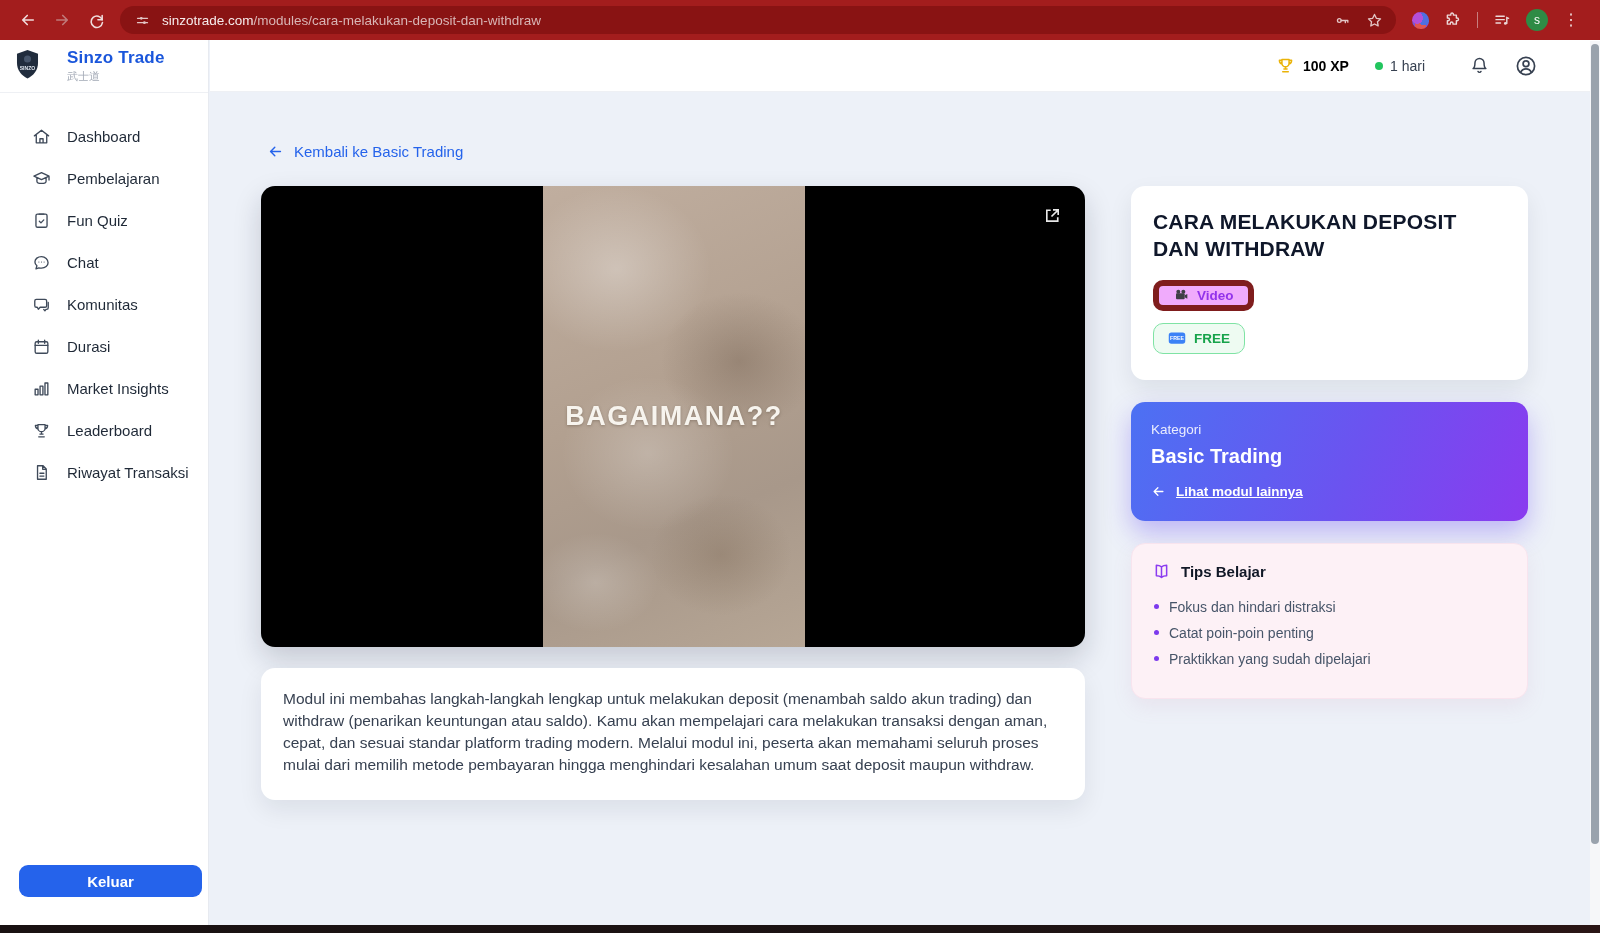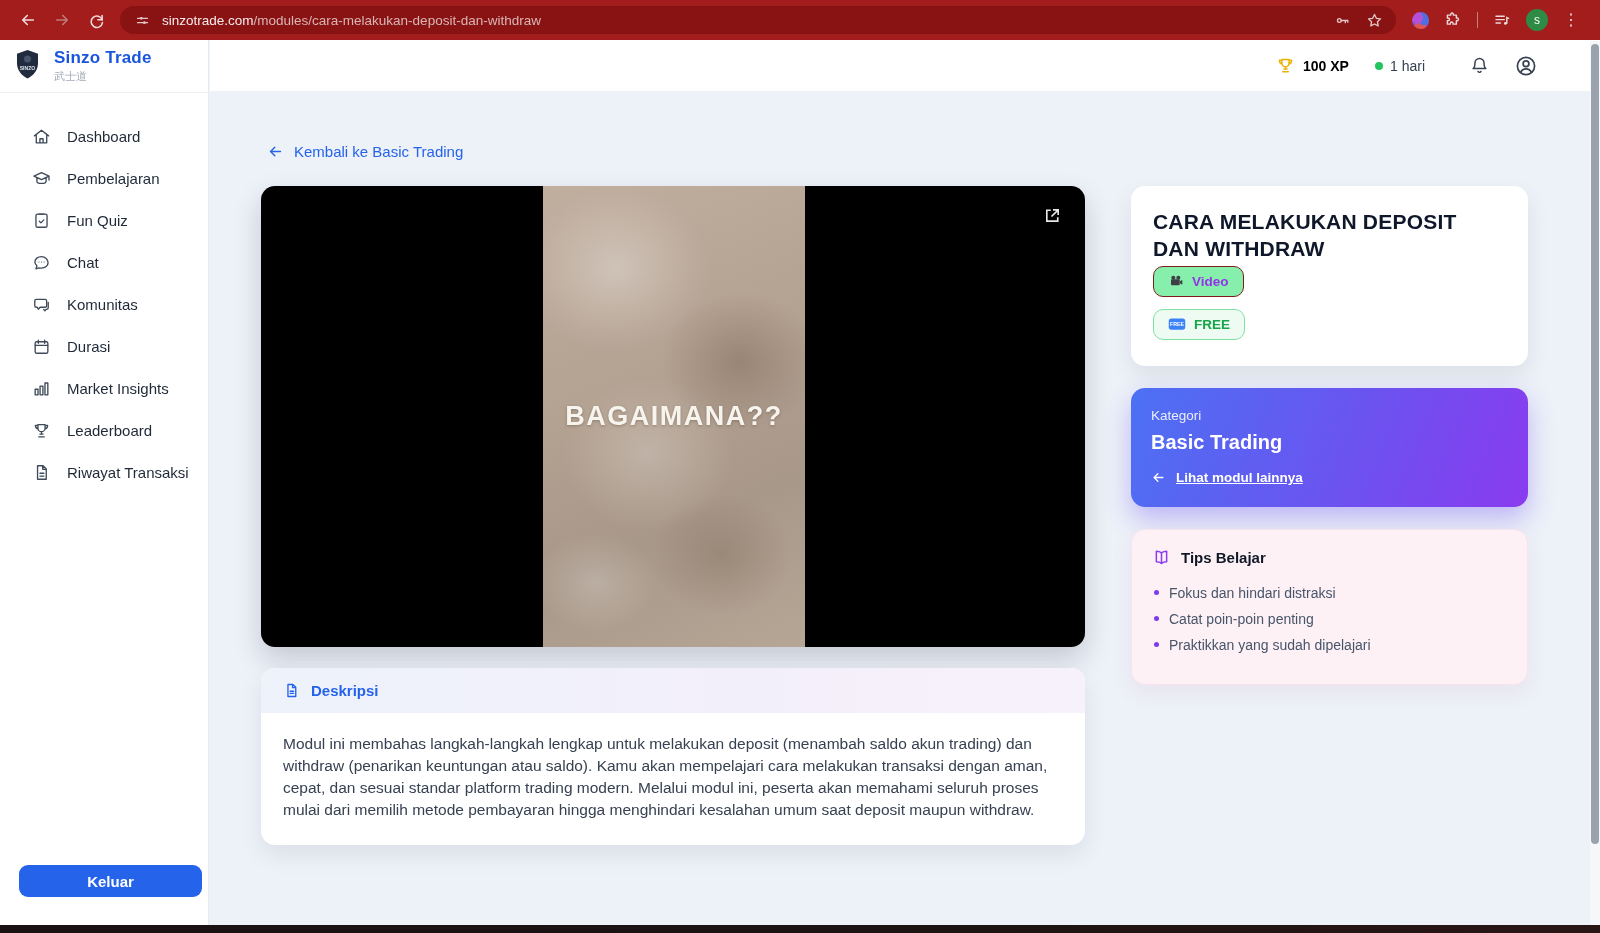--- a/index.html
+++ b/index.html
@@ -18,21 +18,21 @@
   .pill-ico { width:20px; height:20px; display:flex; align-items:center; justify-content:center; color:#e3c6c6; cursor:pointer; margin-left:12px; }
   .bar-right { display:flex; align-items:center; gap:15px; margin-left:16px; margin-right:4px; }
   .brain-ico { width:17px; height:17px; border-radius:50% 50% 46% 54%; background:radial-gradient(circle at 30% 35%, #b44fd8 0 35%, transparent 36%), radial-gradient(circle at 70% 40%, #4f6fe0 0 40%, transparent 41%), radial-gradient(circle at 50% 75%, #e0564f 0 35%, transparent 36%), #7b54d6; cursor:pointer; }
   .bar-sep { width:1px; height:16px; background:#c77f7f; }
   .chrome-avatar { width:22px; height:22px; border-radius:50%; background:#2e8b45; color:#fff; font-size:12px; display:flex; align-items:center; justify-content:center; cursor:pointer; }
   .bar-ico { color:#ecd8d8; display:flex; align-items:center; justify-content:center; cursor:pointer; }
   .dots-ico { color:#ecd8d8; font-size:16px; letter-spacing:0; line-height:1; cursor:pointer; }
 
   
   .sidebar { position:absolute; top:40px; left:0; width:209px; bottom:8px; background:#ffffff; border-right:1px solid #e7eaf0; }
-  .brand { display:flex; align-items:center; gap:13px; padding:9px 14px; height:53px; border-bottom:1px solid #eef0f4; }
+  .brand { display:flex; align-items:center; gap:26px; padding:9px 14px; height:53px; border-bottom:1px solid #eef0f4; }
   .brand-name { color:#1a56db; font-weight:bold; font-size:17px; letter-spacing:.2px; }
   .brand-sub { color:#a3aab6; font-size:11px; margin-top:1px; }
   .nav { margin-top:22px; }
   .nav-item { display:flex; align-items:center; gap:16px; height:42px; padding-left:32px; color:#1f2937; font-size:15px; cursor:pointer; }
   .nav-item .ni { color:#3f4a5a; display:flex; }
   .logout-btn { position:absolute; left:19px; bottom:28px; width:183px; height:32px; background:#2563eb; border:none; border-radius:9px; color:#fff; font-size:15px; font-weight:bold; font-family:"Liberation Sans",sans-serif; cursor:pointer; }
 
   .topbar { position:absolute; top:40px; left:210px; right:0; height:52px; background:#fff; border-bottom:1px solid #eef0f4; display:flex; align-items:center; justify-content:flex-end; padding-right:62px; }
   .xp-group { display:flex; align-items:center; gap:8px; color:#000000; font-size:14px; font-weight:bold; }
   .streak-group { display:flex; align-items:center; gap:7px; margin-left:26px; font-size:14px; color:#374151; }
@@ -62,21 +62,21 @@
   .desc-body { padding:20px 22px 24px 22px; color:#374151; font-size:15.5px; line-height:1.42; }
 
   .right-col { position:absolute; left:922px; top:94px; width:397px; }
   .info-card { background:#fff; border-radius:14px; box-shadow:0 10px 24px rgba(15,23,42,.08); padding:23px 22px 26px 22px; }
   .info-title { color:#0f172a; font-size:21px; font-weight:800; line-height:1.28; letter-spacing:.2px; }
   .dur-row { display:flex; align-items:center; gap:13px; margin-top:18px; }
   .clock-box { width:36px; height:36px; border-radius:10px; background:#e7eafb; color:#4f63e7; display:flex; align-items:center; justify-content:center; }
   .dur-label { color:#94a3b8; font-size:12.5px; }
   .dur-value { color:#0f172a; font-size:15px; font-weight:bold; margin-top:2px; }
   .badge { display:inline-flex; align-items:center; gap:8px; height:31px; padding:0 14px; border-radius:10px; font-size:13.5px; font-weight:bold; }
-  .video-badge { margin-top:3px; background:#86efac; border:1px solid #7f1d1d; color:#9333ea; }
+  .video-badge { margin-top:17px; background:#f0abfc; border:6px solid #7f1d1d; color:#9333ea; }
   .free-badge { margin-top:12px; background:#eefbf2; border:1.5px solid #7fe3a4; color:#16a34a; }
   .badge-row { display:block; }
 
   .cat-card { margin-top:22px; border-radius:14px; padding:20px 20px 22px 20px; background:linear-gradient(112deg,#4c71f3 0%, #6b53f0 55%, #8a3bef 100%); box-shadow:0 12px 26px rgba(99,71,240,.35); color:#fff; }
   .cat-label { font-size:13.5px; color:rgba(255,255,255,.88); }
   .cat-name { font-size:20px; font-weight:800; margin-top:8px; }
   .cat-link { display:flex; align-items:center; gap:10px; margin-top:16px; color:#fff; font-size:13.5px; font-weight:bold; cursor:pointer; }
   .cat-link .lbl { text-decoration:underline; }
 
   .tips-card { margin-top:22px; border-radius:14px; background:#fdf1f6; border:1px solid #f8e4ee; box-shadow:0 8px 20px rgba(190,120,160,.10); padding:18px 20px 26px 20px; }
@@ -299,29 +299,20 @@
       </div>
       <button class="expand-btn">
         <svg width="21" height="21" viewBox="0 0 24 24" fill="none" stroke="currentColor" stroke-width="1.9" stroke-linecap="square">
             <path d="M9 6H5.5v12.5H18V15"></path>
             <path d="M13.5 5.5h5v5M18.2 5.8L11.5 12.5"></path>
           </svg>
       </button>
     </div>
 
     <section class="desc-card">
-      <div class="desc-head">
-        <span style="display:flex">
-          <svg width="17" height="17" viewBox="0 0 24 24" fill="none" stroke="currentColor" stroke-width="1.9" stroke-linecap="round" stroke-linejoin="round">
-              <path d="M7 3.5h7l4 4V20.5H7zM13.5 3.5V8H18"></path>
-              <path d="M10 13h5M10 16h5"></path>
-            </svg>
-        </span>
-        <span>Deskripsi</span>
-      </div>
       <p class="desc-body">Modul ini membahas langkah-langkah lengkap untuk melakukan deposit (menambah saldo akun trading) dan withdraw (penarikan keuntungan atau saldo). Kamu akan mempelajari cara melakukan transaksi dengan aman, cepat, dan sesuai standar platform trading modern. Melalui modul ini, peserta akan memahami seluruh proses mulai dari memilih metode pembayaran hingga menghindari kesalahan umum saat deposit maupun withdraw.</p>
     </section>
 
     <aside class="right-col">
       <div class="info-card">
         <h1 class="info-title">CARA MELAKUKAN DEPOSIT DAN WITHDRAW</h1>
         <div class="badge-row"><span class="badge video-badge">
           <span style="display:flex">
             <svg width="16" height="16" viewBox="0 0 24 24">
                   <circle cx="8" cy="7" r="3" fill="#3f3f46"></circle>

